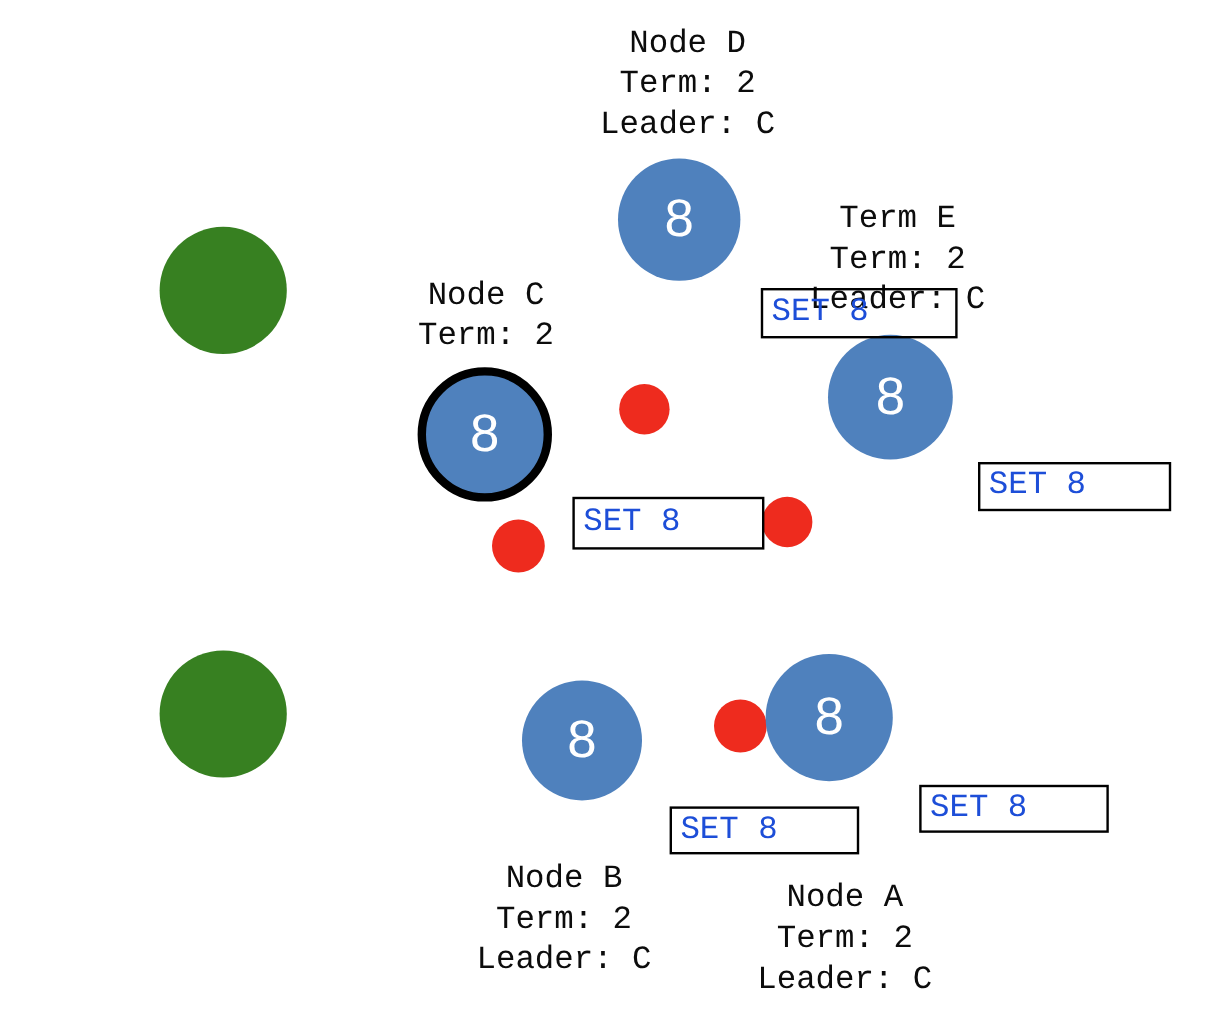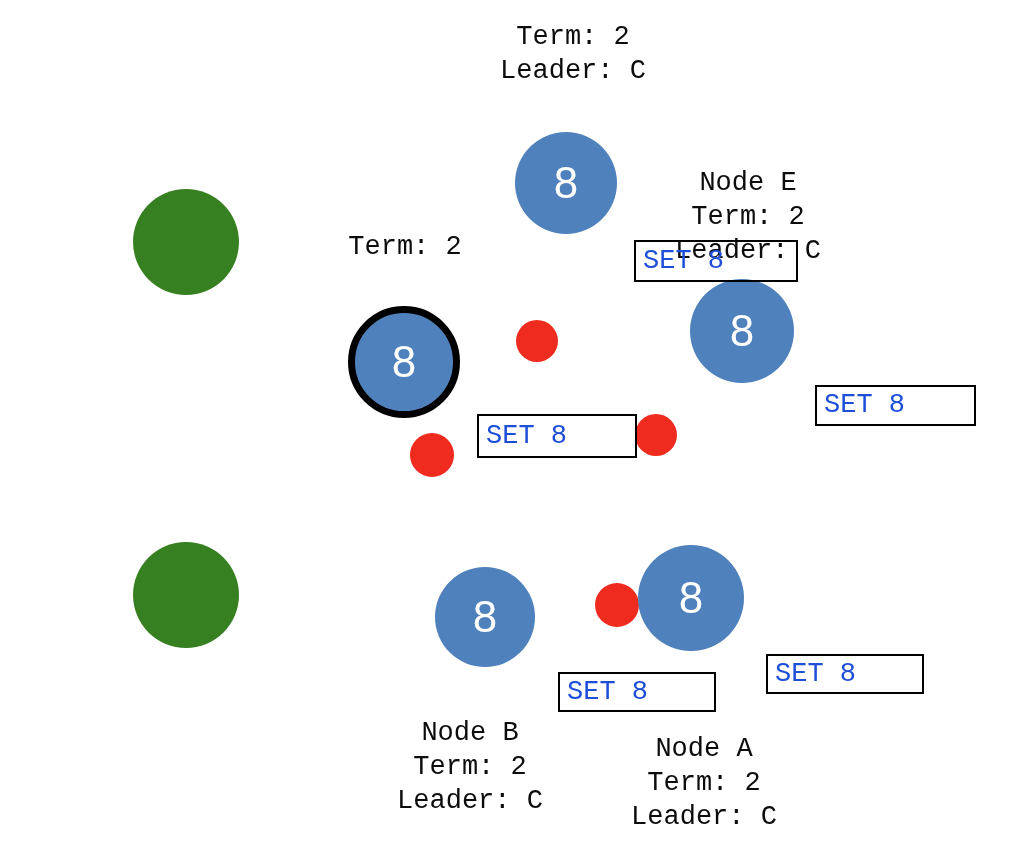--- a/index.html
+++ b/index.html
@@ -98,23 +98,23 @@
         <span class="node-value">8</span>
       </div>
       <div class="node-circle" style="left: 435px; top: 567px; width: 100px; height: 100px; background: rgb(79, 129, 189);">
         <span class="node-value">8</span>
       </div>
       <div class="node-circle" style="left: 638px; top: 545px; width: 106px; height: 106px; background: rgb(79, 129, 189);">
         <span class="node-value">8</span>
       </div>
     </div>
   <div id="label-layer">
-      <div class="node-label" style="left: 473px; top: 20px; width: 200px;"><span class="lbl-line">Term: 2</span><span class="lbl-line">Leader: C</span></div>
-      <div class="node-label" style="left: 648px; top: 166px; width: 200px;"><span class="lbl-line">Node E</span><span class="lbl-line">Term: 2</span><span class="lbl-line">Leader: C</span></div>
-      <div class="node-label" style="left: 305px; top: 230px; width: 200px;"><span class="lbl-line">Term: 2</span></div>
+      <div class="node-label" style="left: 473px; top: 20px; width: 200px;"><span class="lbl-line">Node D</span><span class="lbl-line">Term: 2</span><span class="lbl-line">Leader: C</span></div>
+      <div class="node-label" style="left: 648px; top: 166px; width: 200px;"><span class="lbl-line">Term E</span><span class="lbl-line">Term: 2</span><span class="lbl-line">Leader: C</span></div>
+      <div class="node-label" style="left: 305px; top: 230px; width: 200px;"><span class="lbl-line">Node C</span><span class="lbl-line">Term: 2</span></div>
       <div class="node-label" style="left: 370px; top: 716px; width: 200px;"><span class="lbl-line">Node B</span><span class="lbl-line">Term: 2</span><span class="lbl-line">Leader: C</span></div>
       <div class="node-label" style="left: 604px; top: 732px; width: 200px;"><span class="lbl-line">Node A</span><span class="lbl-line">Term: 2</span><span class="lbl-line">Leader: C</span></div>
     </div>
   <div id="message-layer">
       <div class="msg-box" style="left: 634px; top: 240px; width: 164px; height: 42px; border-color: rgb(0, 0, 0);"><span>SET 8</span></div>
       <div class="msg-box" style="left: 815px; top: 385px; width: 161px; height: 41px; border-color: rgb(0, 0, 0);"><span>SET 8</span></div>
       <div class="msg-box" style="left: 477px; top: 414px; width: 160px; height: 44px; border-color: rgb(0, 0, 0);"><span>SET 8</span></div>
       <div class="msg-box" style="left: 766px; top: 654px; width: 158px; height: 40px; border-color: rgb(0, 0, 0);"><span>SET 8</span></div>
       <div class="msg-box" style="left: 558px; top: 672px; width: 158px; height: 40px; border-color: rgb(0, 0, 0);"><span>SET 8</span></div>
     </div>

